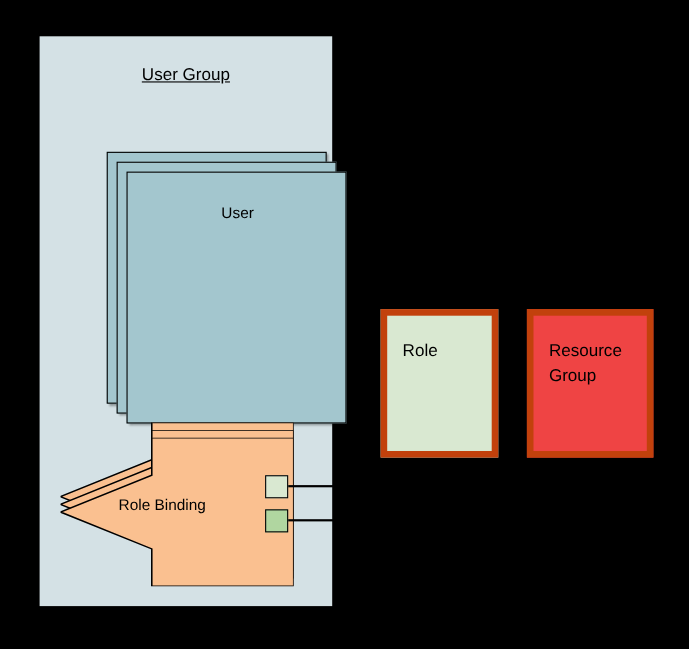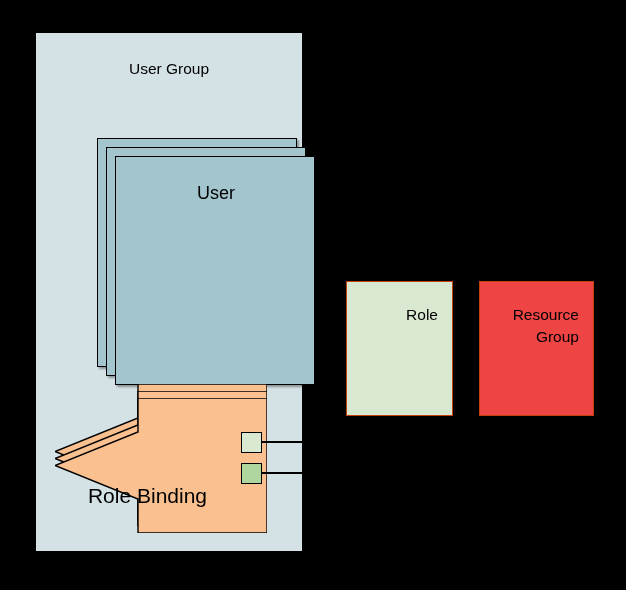--- a/index.html
+++ b/index.html
@@ -28,20 +28,21 @@
   #user-group-label {
     position: absolute;
     left: 0;
     top: 27px;
     width: 266px;
     text-align: center;
     font-size: 15.5px;
     color: #000000;
     line-height: 18px;
     white-space: pre-line;
+    text-decoration: underline;
   }
 
   
   .user-card {
     position: absolute;
     width: 200px;
     height: 229px;
     background: #a3c6ce;
     border: 1px solid #000000;
     box-sizing: border-box;
@@ -49,21 +50,21 @@
   }
   #user-card-3 { left: 61px;  top: 105px; }
   #user-card-2 { left: 70px;  top: 114px; }
   #user-card-1 { left: 79px;  top: 123px; }
   #user-label {
     position: absolute;
     left: 0;
     top: 27px;
     width: 200px;
     text-align: center;
-    font-size: 18px;
+    font-size: 14px;
     color: #000000;
     line-height: 18px;
   }
 
   
   .rolebinding-arrow {
     position: absolute;
     width: 212px;
     height: 135px;
   }
@@ -71,24 +72,23 @@
   #rb-arrow-2 { left: 55px; top: 391px; }
   #rb-arrow-1 { left: 55px; top: 398px; }
   .rolebinding-arrow svg { display: block; width: 212px; height: 135px; }
 
   #rolebinding-label {
     position: absolute;
     left: 55px;
     top: 450px;
     width: 185px;
     text-align: center;
-    font-size: 21px;
+    font-size: 14px;
     color: #000000;
     line-height: 18px;
-    margin-top: 37px;
   }
 
   
   .conn-square {
     position: absolute;
     width: 21px;
     height: 21px;
     border: 1.5px solid #000000;
     box-sizing: border-box;
   }
@@ -100,24 +100,23 @@
     position: absolute;
     height: 2px;
     background: #000000;
   }
   #conn-line-role     { left: 258px; top: 441px; width: 45px; }
   #conn-line-resource { left: 258px; top: 472px; width: 45px; }
 
   
   .plain-box {
     position: absolute;
-    border: 1px solid #c2410c;
+    border: 6px solid #c2410c;
     box-sizing: border-box;
     box-shadow: 2px 2px 2px rgba(0,0,0,0.30);
-    text-align: right;
   }
   #role-box {
     left: 346px; top: 281px;
     width: 107px; height: 135px;
     background: #d9e8d1;
   }
   #resource-group-box {
     left: 479px; top: 281px;
     width: 115px; height: 135px;
     background: #ef4444;

